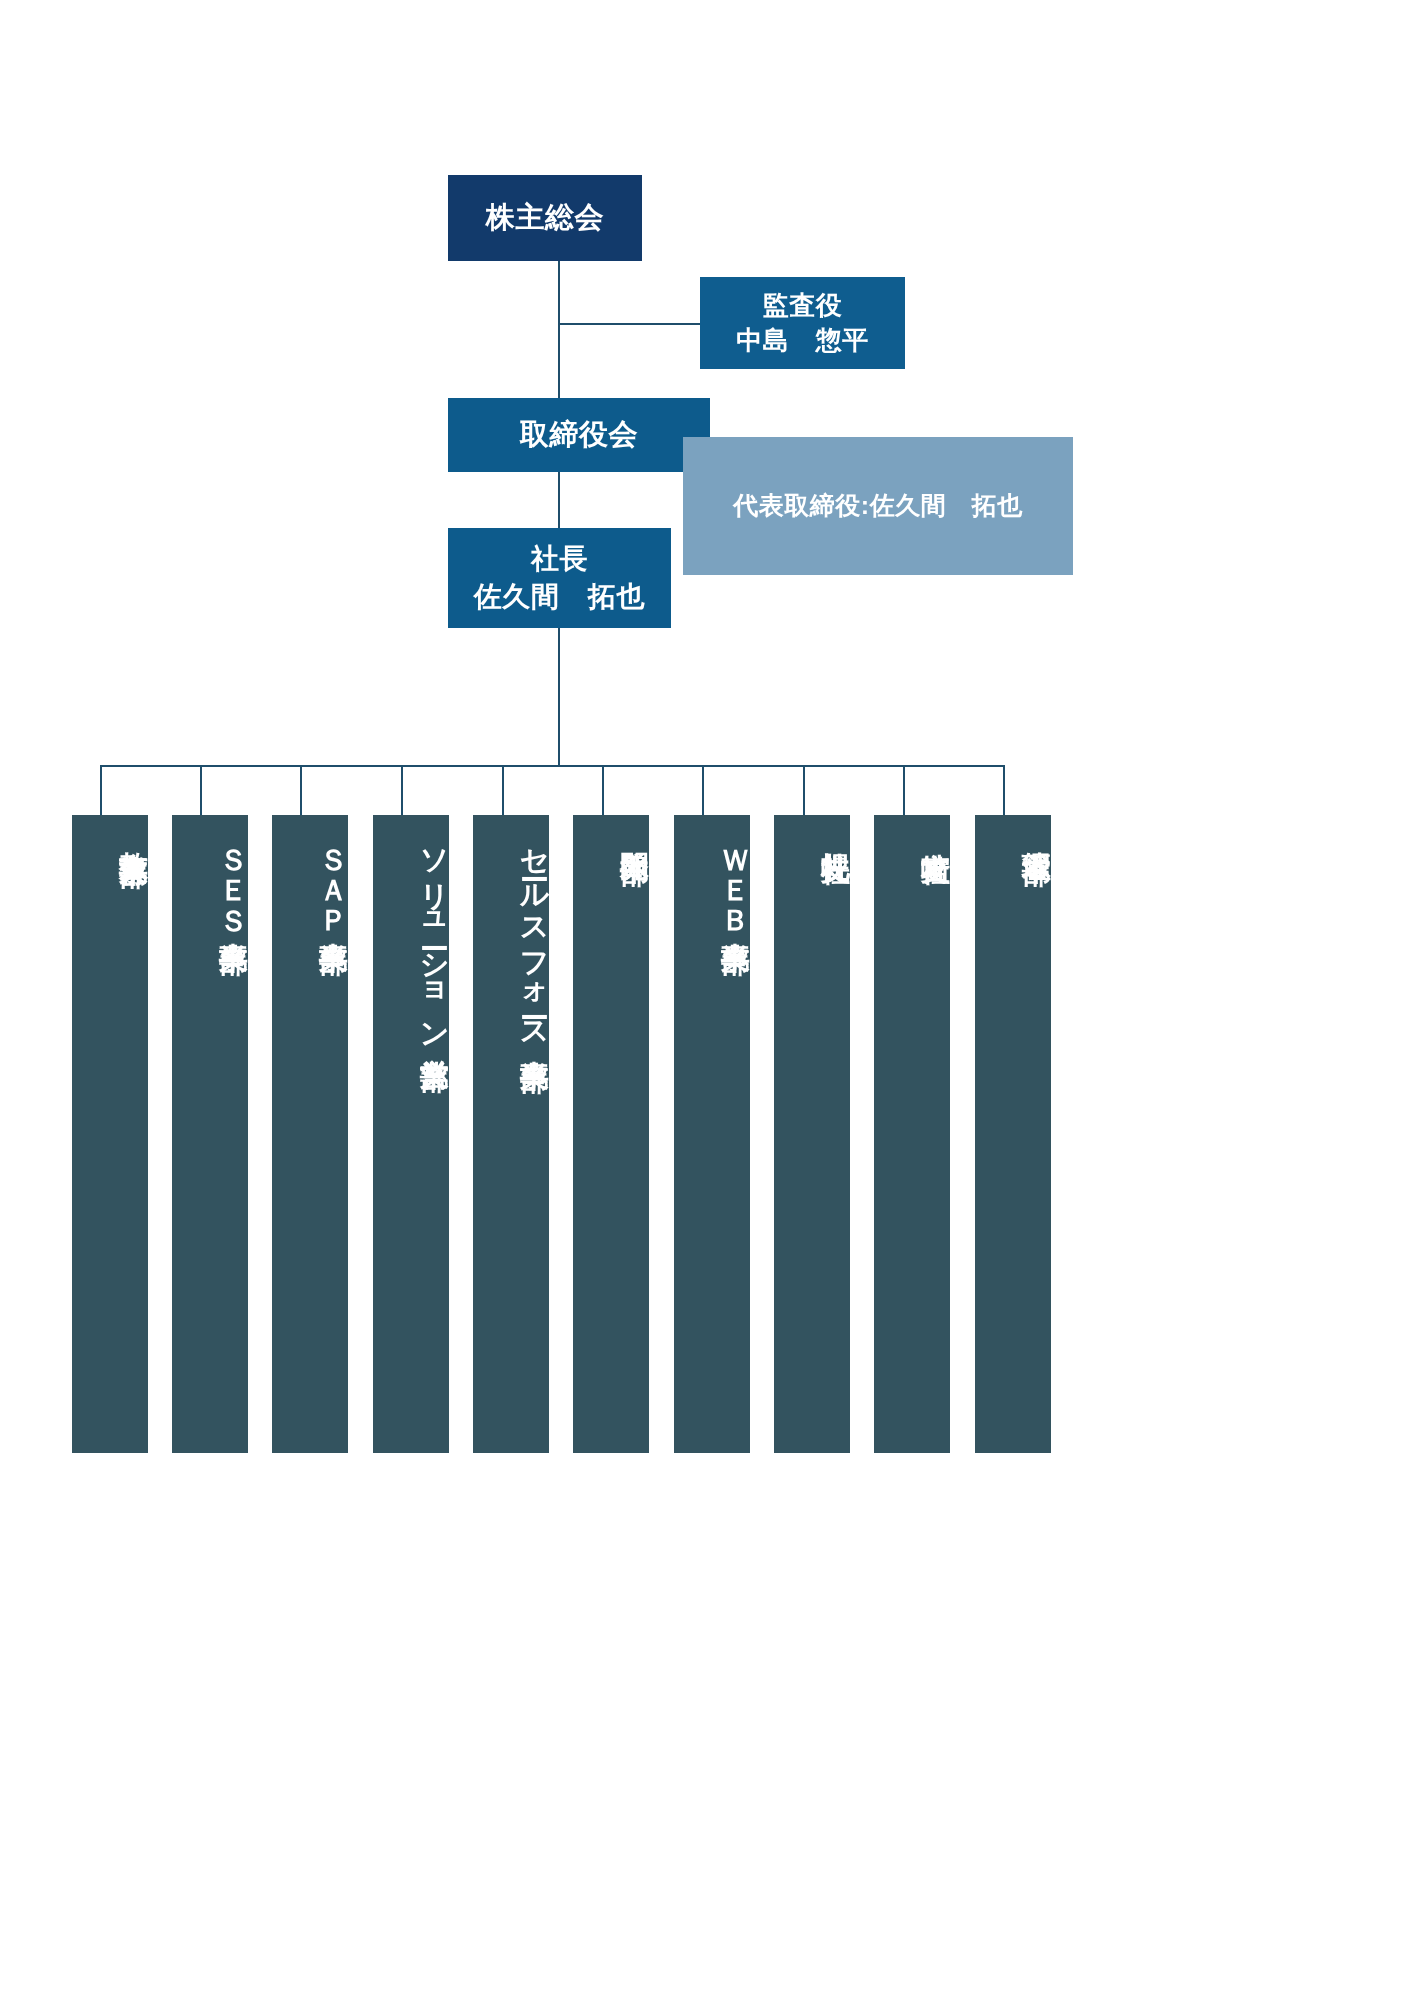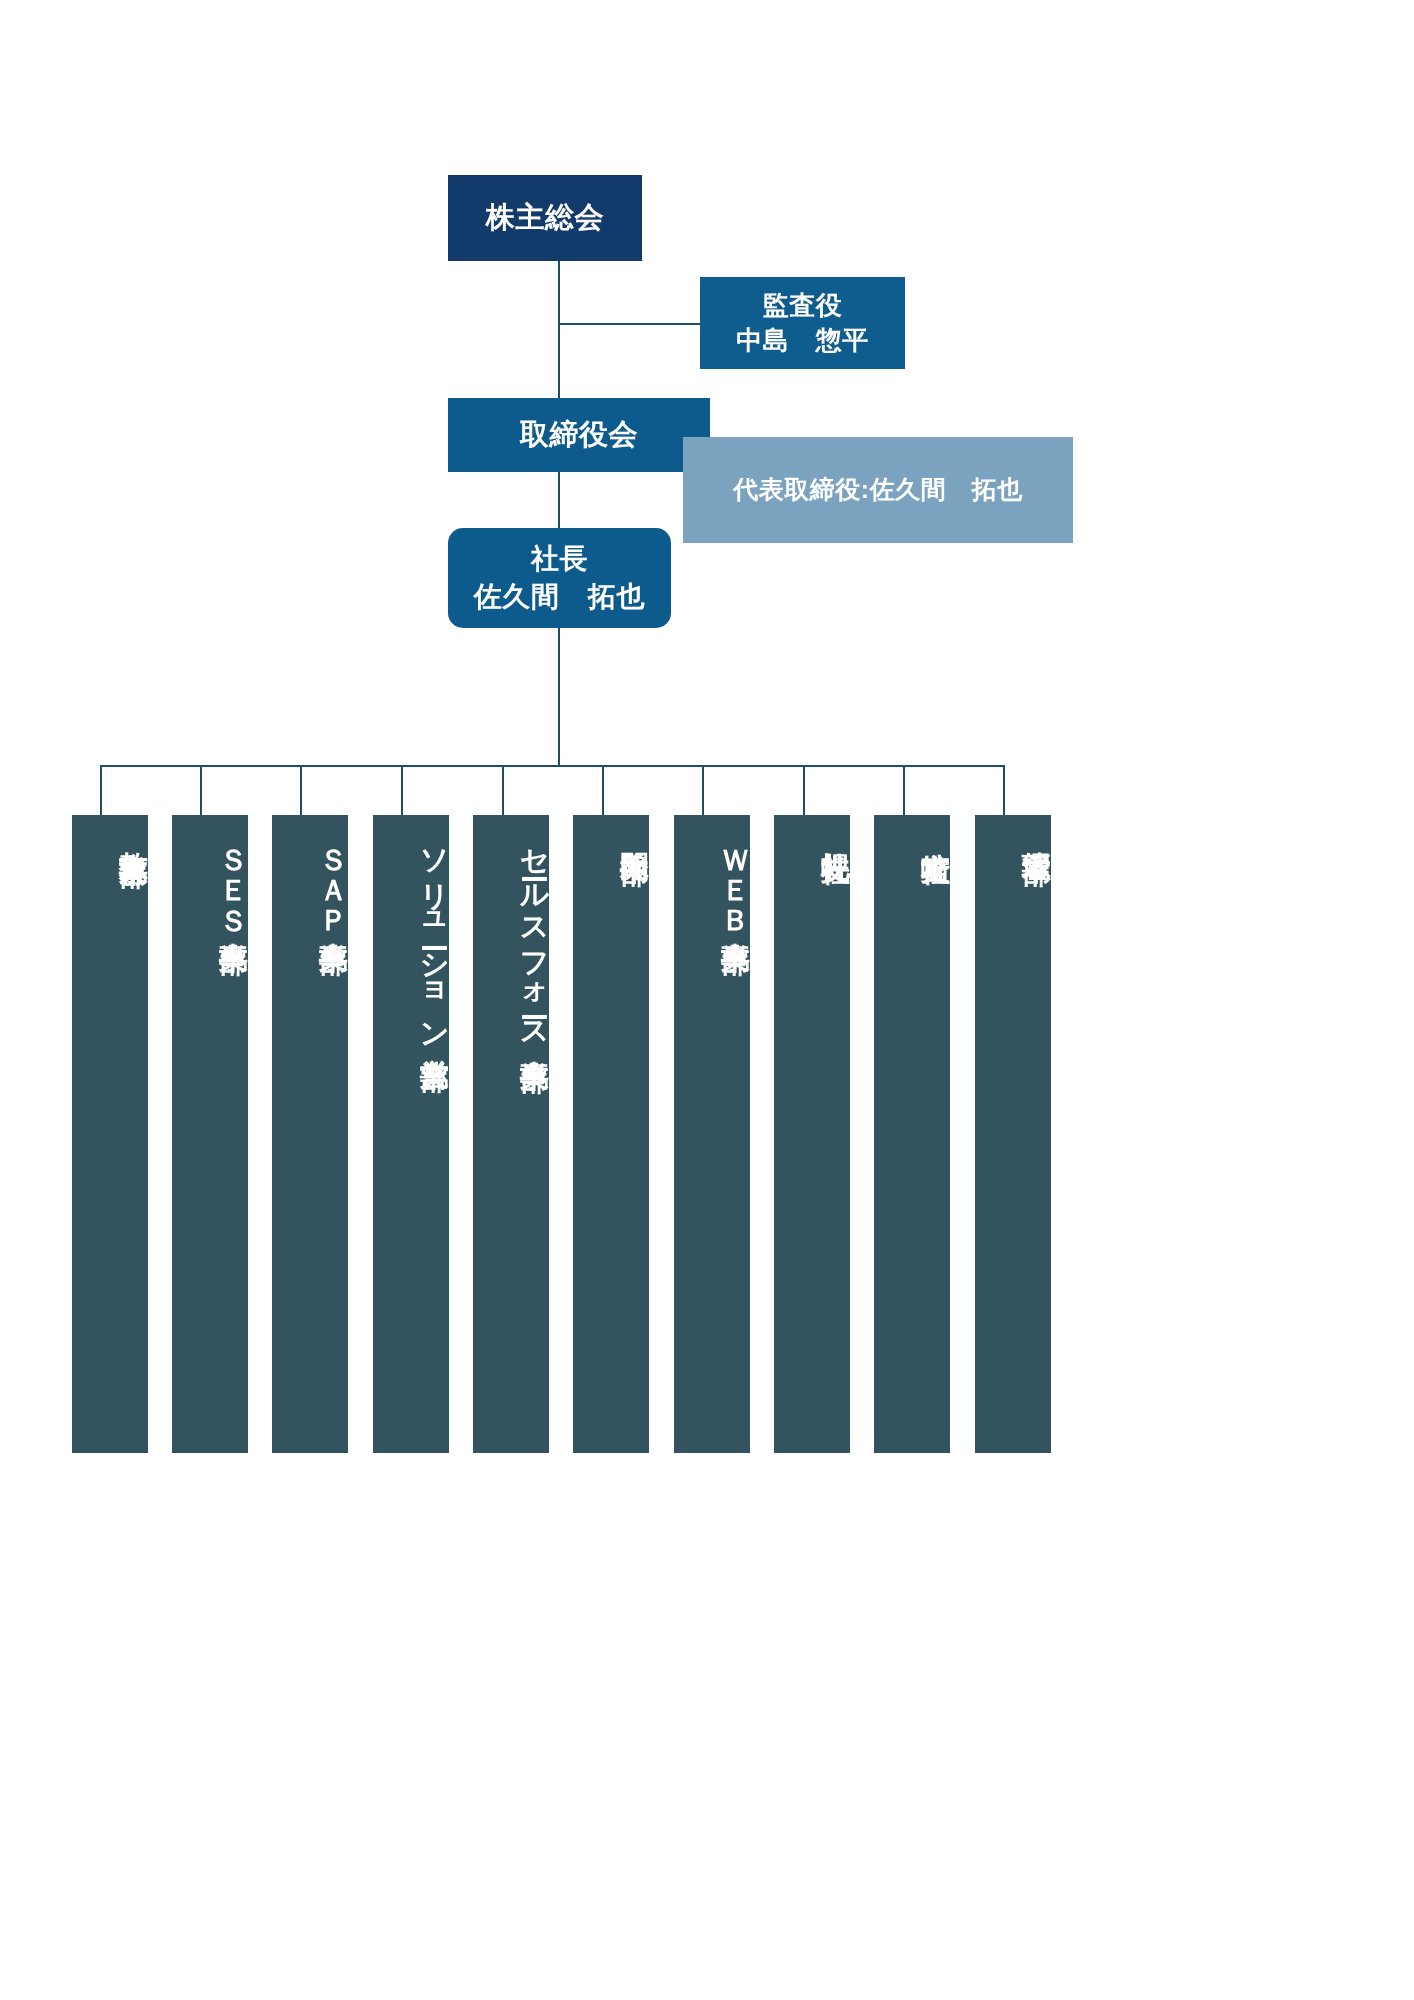--- a/index.html
+++ b/index.html
@@ -64,21 +64,21 @@
     background: #0d5b8c;
     font-size: 29px;
     font-weight: bold;
   }
 
   
   .node-directors {
     left: 683px;
     top: 437px;
     width: 390px;
-    height: 106px;
+    height: 138px;
     background: #7ba2bf;
     font-size: 25px;
     font-weight: bold;
     flex-direction: column;
     justify-content: center;
     align-items: center;
   }
   .node-directors .line {
     display: block;
     width: 100%;
@@ -90,21 +90,20 @@
   
   .node-president {
     left: 448px;
     top: 528px;
     width: 223px;
     height: 100px;
     background: #0d5b8c;
     font-size: 28px;
     font-weight: bold;
     flex-direction: column;
-    border-radius: 15px;
   }
 
   
   .dept {
     position: absolute;
     box-sizing: border-box;
     width: 76px;
     top: 815px;
     height: 638px;
     background: #33535f;

